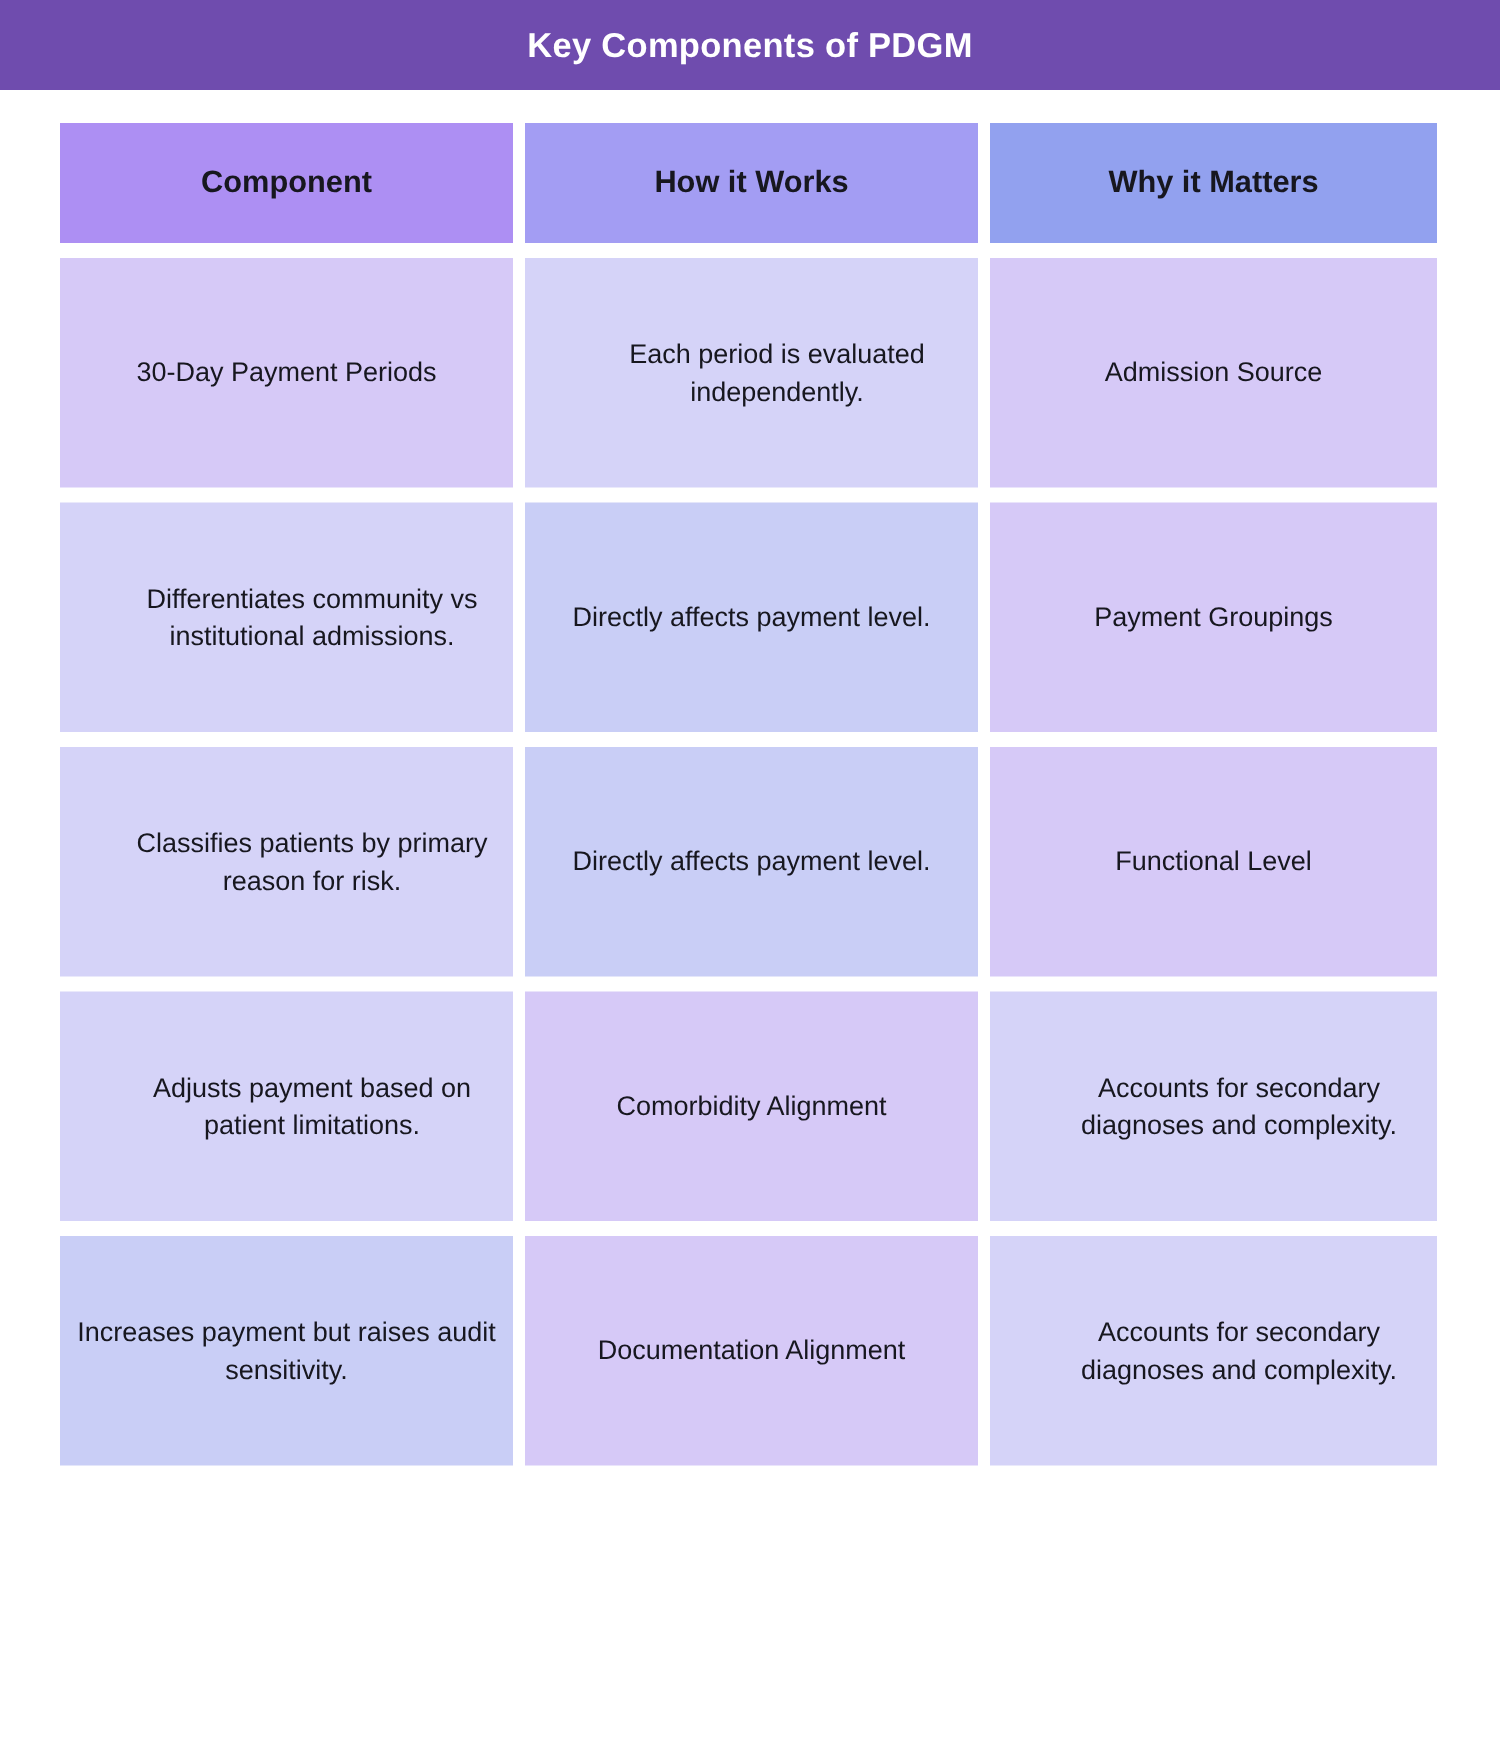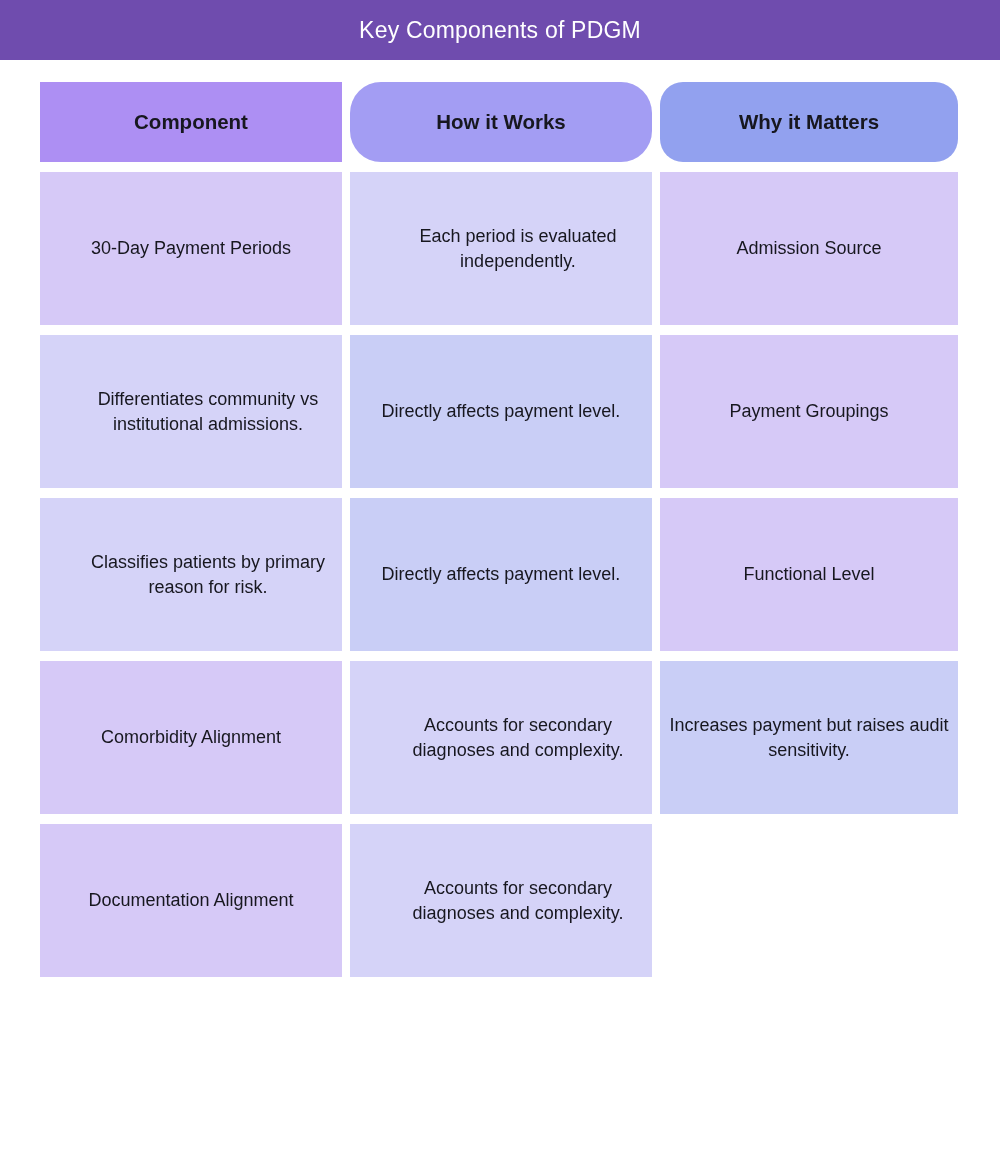--- a/index.html
+++ b/index.html
@@ -26,21 +26,21 @@
     width: 1000px;
     height: 60px;
     background: var(--banner-bg);
     display: flex;
     align-items: center;
     justify-content: center;
   }
   .banner-title {
     color: var(--banner-text);
     font-size: 23px;
-    font-weight: 400;
+    font-weight: 700;
     letter-spacing: 0.2px;
   }
   .table {
     display: grid;
     grid-template-columns: 302px 302px 298px;
     grid-template-rows: 80px repeat(6, 153px);
     column-gap: 8px;
     row-gap: 10px;
     padding: 22px 0 0 40px;
   }
@@ -51,22 +51,22 @@
     text-align: center;
     padding: 8px 6px;
     line-height: 1.35;
     font-size: 18px;
   }
   .cell.header {
     font-size: 20.5px;
     font-weight: 700;
   }
   .h-component { background: var(--header-component-bg); }
-  .h-how       { background: var(--header-how-bg); border-radius: 31px; }
-  .h-why       { background: var(--header-why-bg); border-radius: 23px; }
+  .h-how       { background: var(--header-how-bg); }
+  .h-why       { background: var(--header-why-bg); }
   .c-component { background: var(--cell-component-bg); }
   .c-how       { background: var(--cell-how-bg); padding-left: 40px; }
   .c-why       { background: var(--cell-why-bg); }
 </style>
 </head>
 <body>
 
 <header class="banner">
   <div class="banner-title">Key Components of PDGM</div>
 </header>
@@ -82,20 +82,21 @@
 
   <div class="cell c-component">Admission Source</div>
   <div class="cell c-how">Differentiates community vs institutional admissions.</div>
   <div class="cell c-why">Directly affects payment level.</div>
 
   <div class="cell c-component">Payment Groupings</div>
   <div class="cell c-how">Classifies patients by primary reason for risk.</div>
   <div class="cell c-why">Directly affects payment level.</div>
 
   <div class="cell c-component">Functional Level</div>
+  <div class="cell c-how">Adjusts payment based on patient limitations.</div>
 
   <div class="cell c-component">Comorbidity Alignment</div>
   <div class="cell c-how">Accounts for secondary diagnoses and complexity.</div>
   <div class="cell c-why">Increases payment but raises audit sensitivity.</div>
 
   <div class="cell c-component">Documentation Alignment</div>
   <div class="cell c-how">Accounts for secondary diagnoses and complexity.</div>
 </main>
 
 </body></html>

